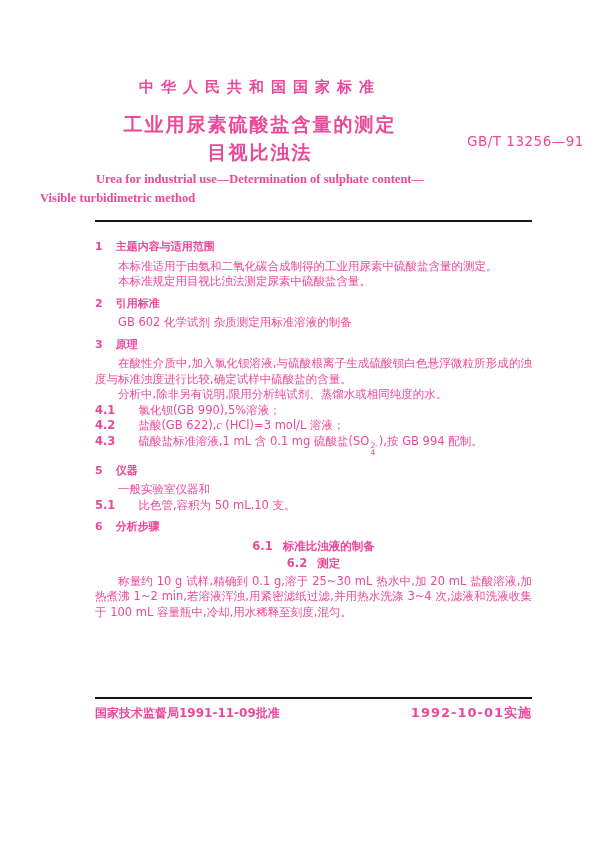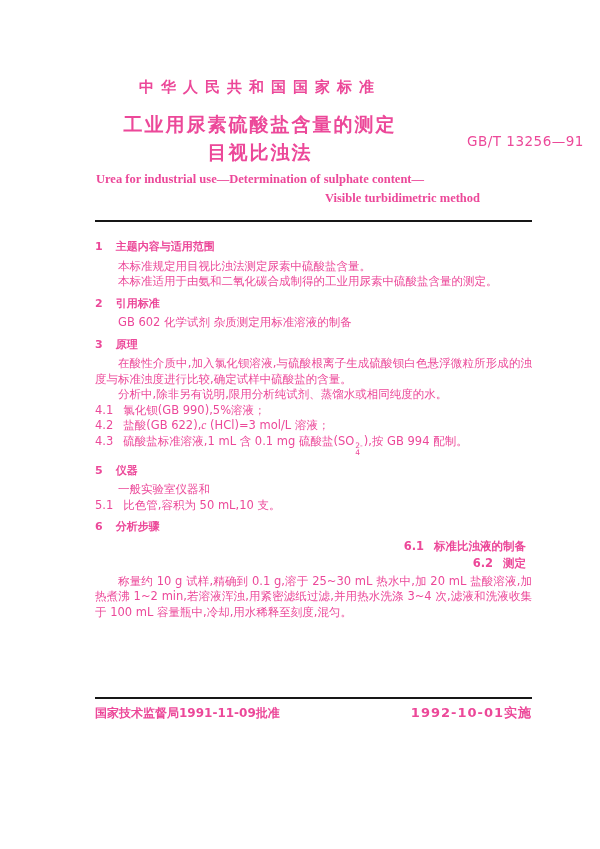--- a/index.html
+++ b/index.html
@@ -24,40 +24,40 @@
   .hdr-code{
     position:absolute;top:133px;left:420px;
     font-size:13.5px;font-weight:normal;letter-spacing:0.5px;white-space:nowrap;margin-left:47px;
   }
   .hdr-en1{
     position:absolute;top:172px;left:40px;width:440px;text-align:center;
     font-family:"Liberation Serif","DejaVu Serif",serif;
     font-size:12.5px;font-weight:bold;white-space:nowrap;
   }
   .hdr-en2{
-    position:absolute;top:191px;left:40px;width:440px;text-align:right;
+    position:absolute;top:191px;left:40px;width:440px;text-align:left;
     font-family:"Liberation Serif","DejaVu Serif",serif;
     font-size:12.5px;font-weight:bold;white-space:nowrap;
   }
   .hdr-rule{
     position:absolute;top:220px;left:95px;width:437px;height:0;
     border-top:2.5px solid #161616;
   }
   
   .content{
     position:absolute;top:233px;left:95px;width:437px;
     font-size:11.5px;line-height:15.5px;text-align:justify;
   }
   .sec-h{font-weight:bold;font-size:11px;margin:6px 0 4px;text-align:left;}
   .sec-num{margin-right:13px;}
-  .sub-h{font-weight:bold;font-size:11.5px;margin:2px 6px;text-align:right;}
+  .sub-h{font-weight:bold;font-size:11.5px;margin:2px 12px;text-align:center;}
   .sub-num{margin-right:10px;}
   .para{margin:0;text-indent:2em;}
   .clause{margin:0;text-indent:0;}
-  .clause-num{font-weight:normal;margin-right:10px;}
+  .clause-num{font-weight:bold;margin-right:23px;}
   .sym{font-family:"Liberation Serif","DejaVu Serif",serif;font-style:italic;}
   .stack{
     display:inline-flex;flex-direction:column;align-items:flex-start;
     vertical-align:-0.45em;line-height:1;font-size:7.5px;margin:0 1px;
   }
   .stack span{display:block;}
   
   .footer{
     position:absolute;top:697px;left:95px;width:437px;
     border-top:2.5px solid #161616;padding-top:5px;
@@ -78,22 +78,22 @@
   <div class="hdr-code">GB/T 13256—91</div>
   <div class="hdr-en1">Urea for industrial use—Determination of sulphate content—</div>
   <div class="hdr-en2">Visible turbidimetric method</div>
   <div class="hdr-rule"></div>
 
   <div class="content">
 
     <div class="sec-h">
       <span class="sec-num">1</span><span>主题内容与适用范围</span>
     </div>
+    <p class="para">本标准适用于由氨和二氧化碳合成制得的工业用尿素中硫酸盐含量的测定。</p>
     <p class="para">本标准规定用目视比浊法测定尿素中硫酸盐含量。</p>
-    <p class="para">本标准适用于由氨和二氧化碳合成制得的工业用尿素中硫酸盐含量的测定。</p>
 
     <div class="sec-h">
       <span class="sec-num">2</span><span>引用标准</span>
     </div>
     <p class="para">GB 602  化学试剂  杂质测定用标准溶液的制备</p>
 
     <div class="sec-h">
       <span class="sec-num">3</span><span>原理</span>
     </div>
     <p class="para">在酸性介质中,加入氯化钡溶液,与硫酸根离子生成硫酸钡白色悬浮微粒所形成的浊度与标准浊度进行比较,确定试样中硫酸盐的含量。</p>

